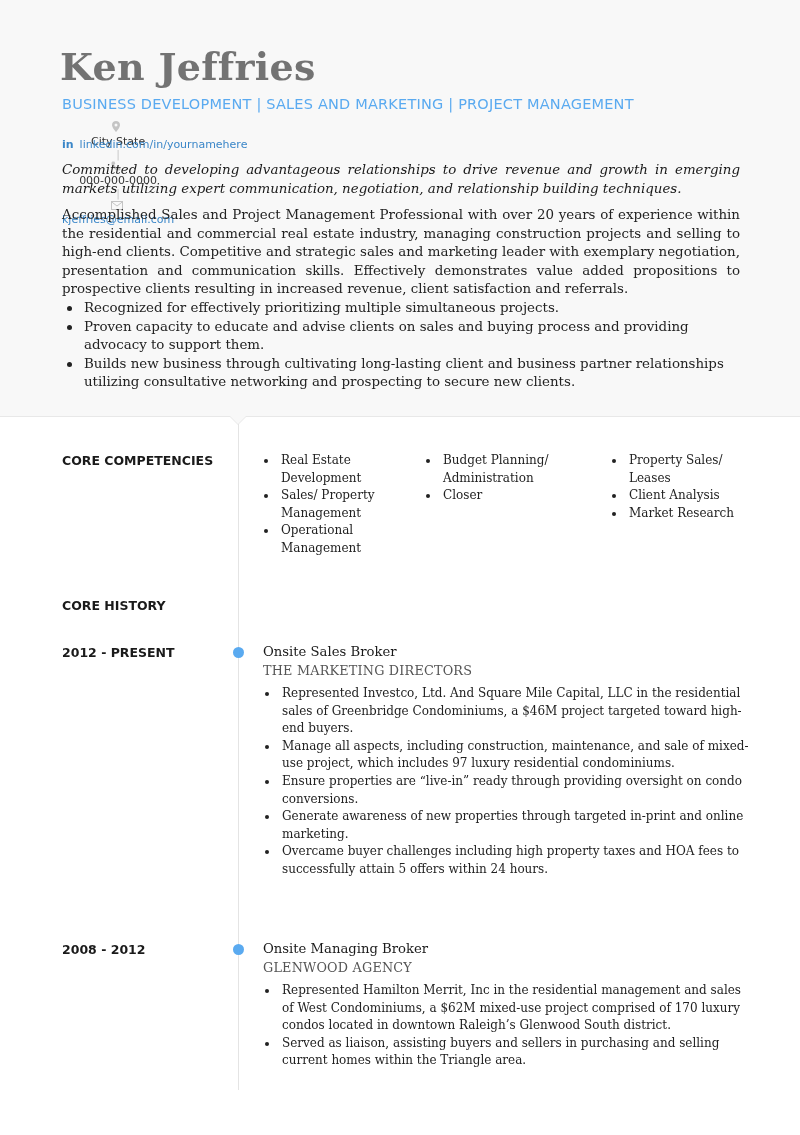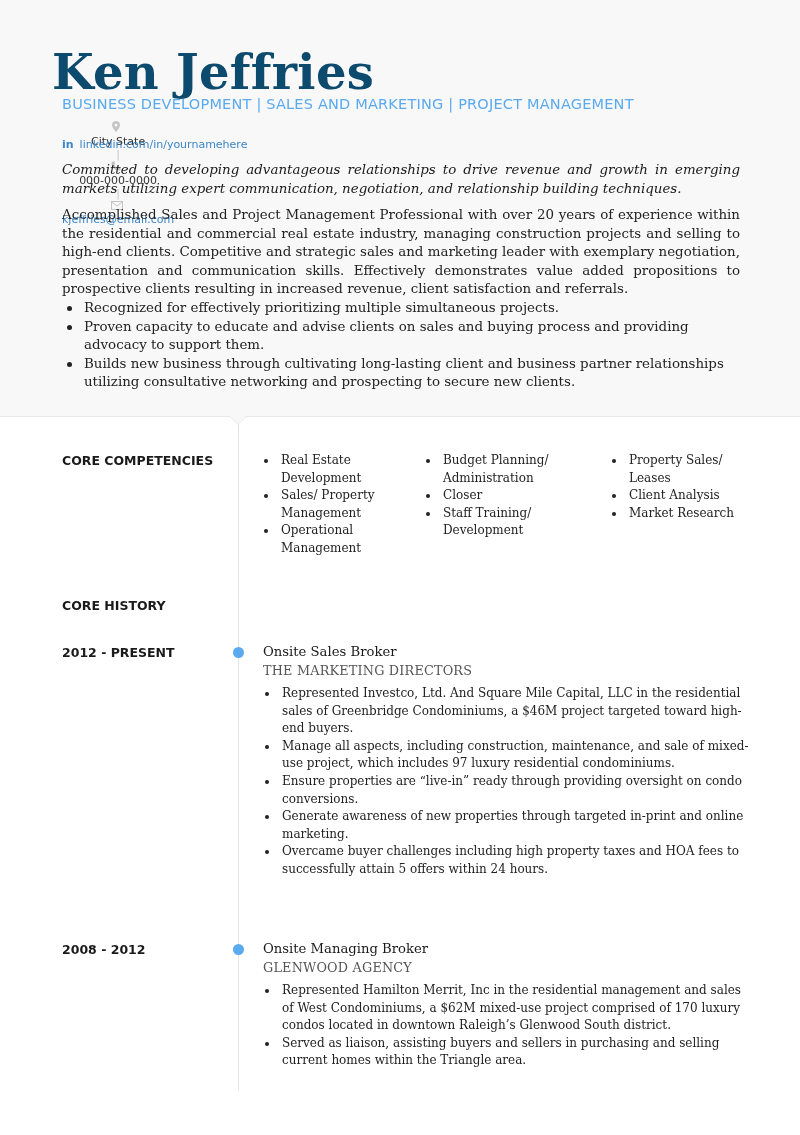--- a/index.html
+++ b/index.html
@@ -14,22 +14,22 @@
     position: absolute; left: 229px; top: 416px; width: 0; height: 0;
     border-left: 9px solid transparent; border-right: 9px solid transparent;
     border-top: 9px solid #e8e8e8;
   }
   .notch-inner {
     position: absolute; left: 230px; top: 416px; width: 0; height: 0;
     border-left: 8px solid transparent; border-right: 8px solid transparent;
     border-top: 8px solid #f8f8f8;
   }
   .name {
-    position: absolute; left: 52px; top: 44px;
-    font-family: "DejaVu Serif", serif; font-size: 48px; color: #0c4a6e; letter-spacing: 0.3px;
+    position: absolute; left: 60px; top: 44px;
+    font-family: "DejaVu Serif", serif; font-size: 38px; color: #737373; letter-spacing: 0.3px;
   }
   .headline {
     position: absolute; left: 62px; top: 96px;
     font-family: "DejaVu Sans", sans-serif; font-size: 14.5px; color: #5aaaf0; letter-spacing: 0.2px;
     font-weight: 500;
   }
   .contact {
     position: absolute; left: 62px; top: 121px; height: 16px;
     font-family: "DejaVu Sans", sans-serif; font-size: 11px; color: #333;
     display: flex; align-items: center; white-space: nowrap; flex-direction: column;
@@ -156,21 +156,20 @@
 <h2 class="section-title" style="top:453px;">CORE COMPETENCIES</h2>
 <div class="competencies">
   <ul class="comp-col-1">
     <li>Real Estate Development</li>
     <li>Sales/ Property Management</li>
     <li>Operational Management</li>
   </ul>
   <ul class="comp-col-2">
     <li>Budget Planning/ Administration</li>
     <li>Closer</li>
-    <li>Staff Training/ Development</li>
   </ul>
   <ul class="comp-col-3">
     <li>Property Sales/ Leases</li>
     <li>Client Analysis</li>
     <li>Market Research</li>
   </ul>
 </div>
 
 <h2 class="section-title" style="top:598px;">CORE HISTORY</h2>
 

